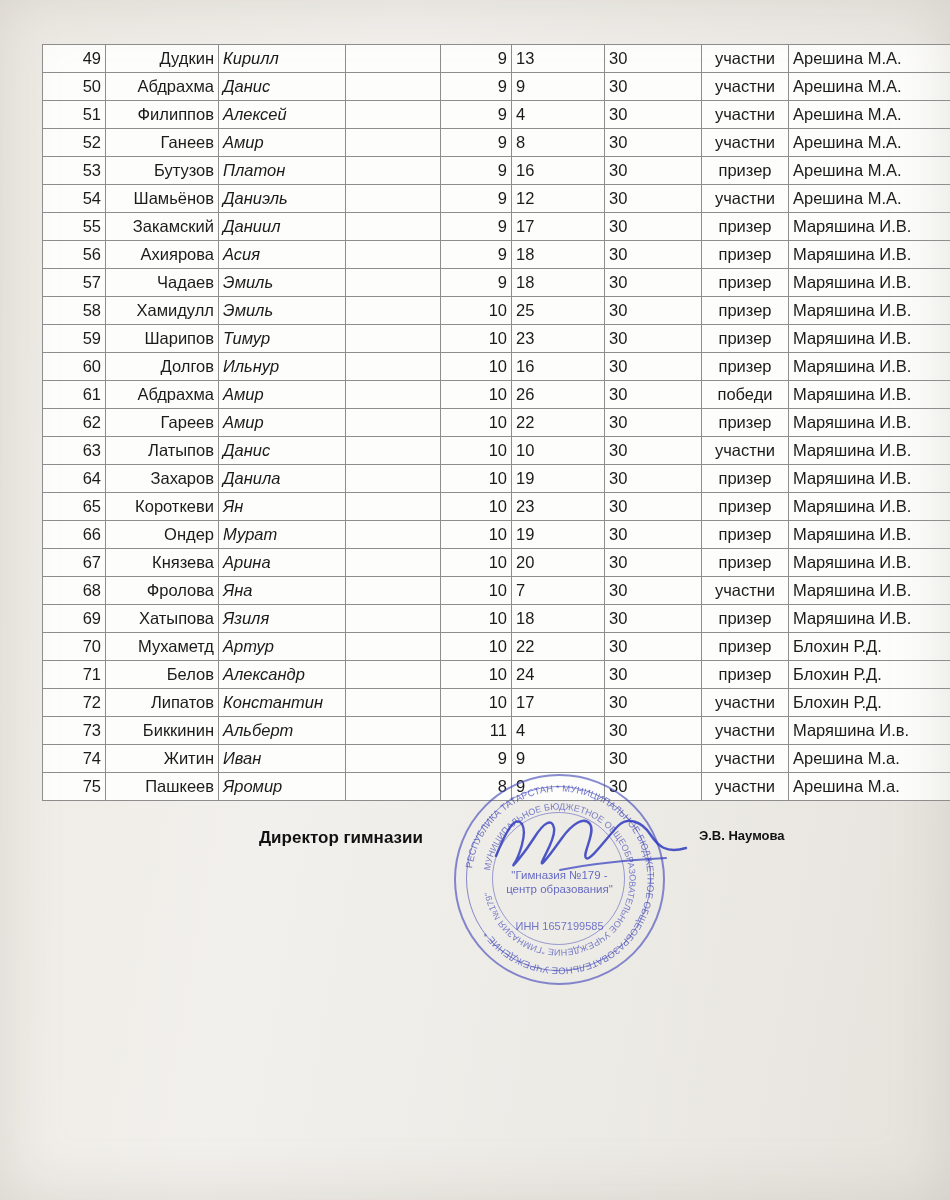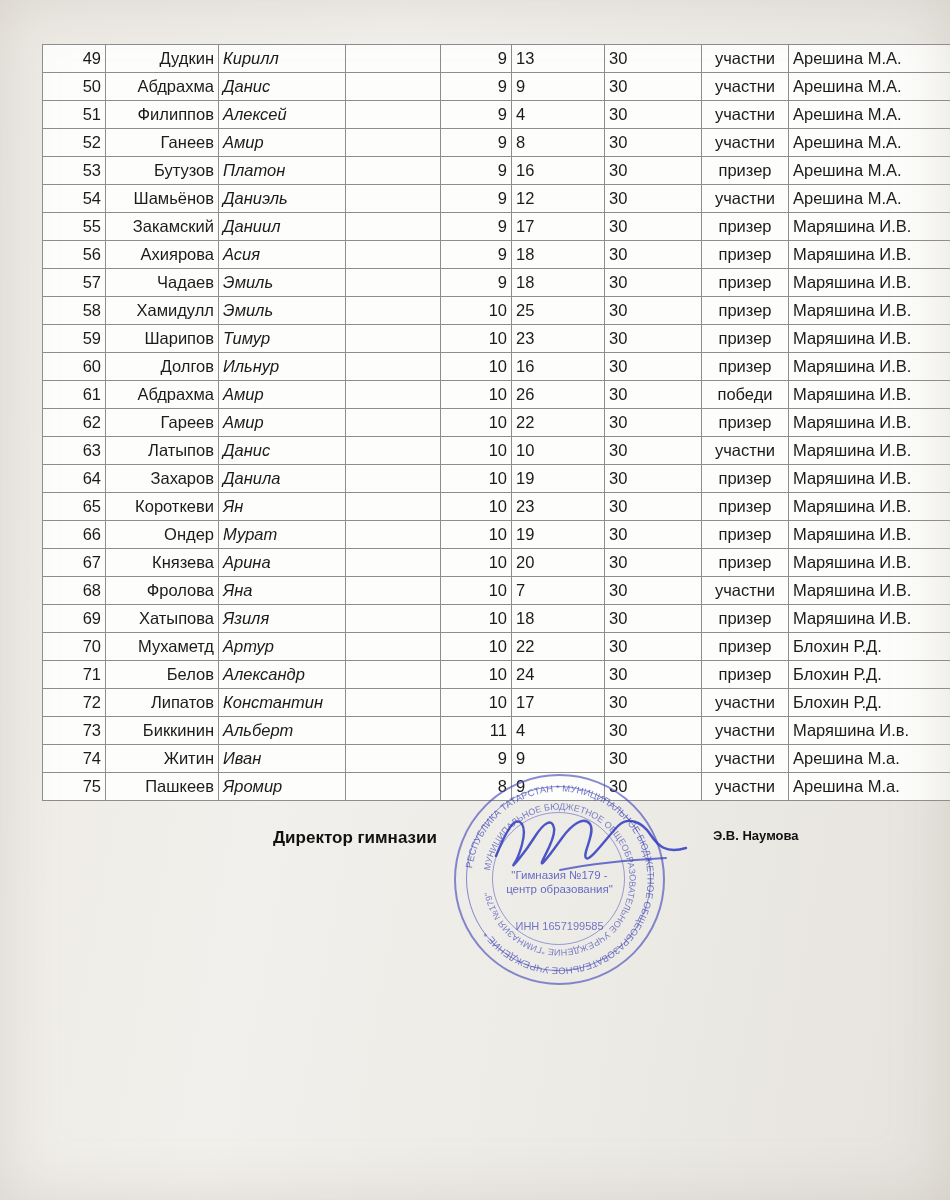--- a/index.html
+++ b/index.html
@@ -59,21 +59,21 @@
   td.c-score { width: 84px; padding-right: 8px; }
   td.c-max { width: 88px; text-align: left; padding-right: 6px; }
   td.c-status { width: 78px; text-align: center; padding-left: 2px; }
   td.c-teacher { width: 166px; text-align: left; padding-left: 4px; }
 
   
   tr.first td { border-top: 1px solid #8d8d8d; }
 
   .signature-row {
     position: absolute;
-    left: 58px;
+    left: 44px;
     top: 828px;
     width: 890px;
     height: 30px;
   }
   .sig-title {
     position: absolute;
     left: 215px;
     top: 0;
     font-size: 17px;
     font-weight: bold;

